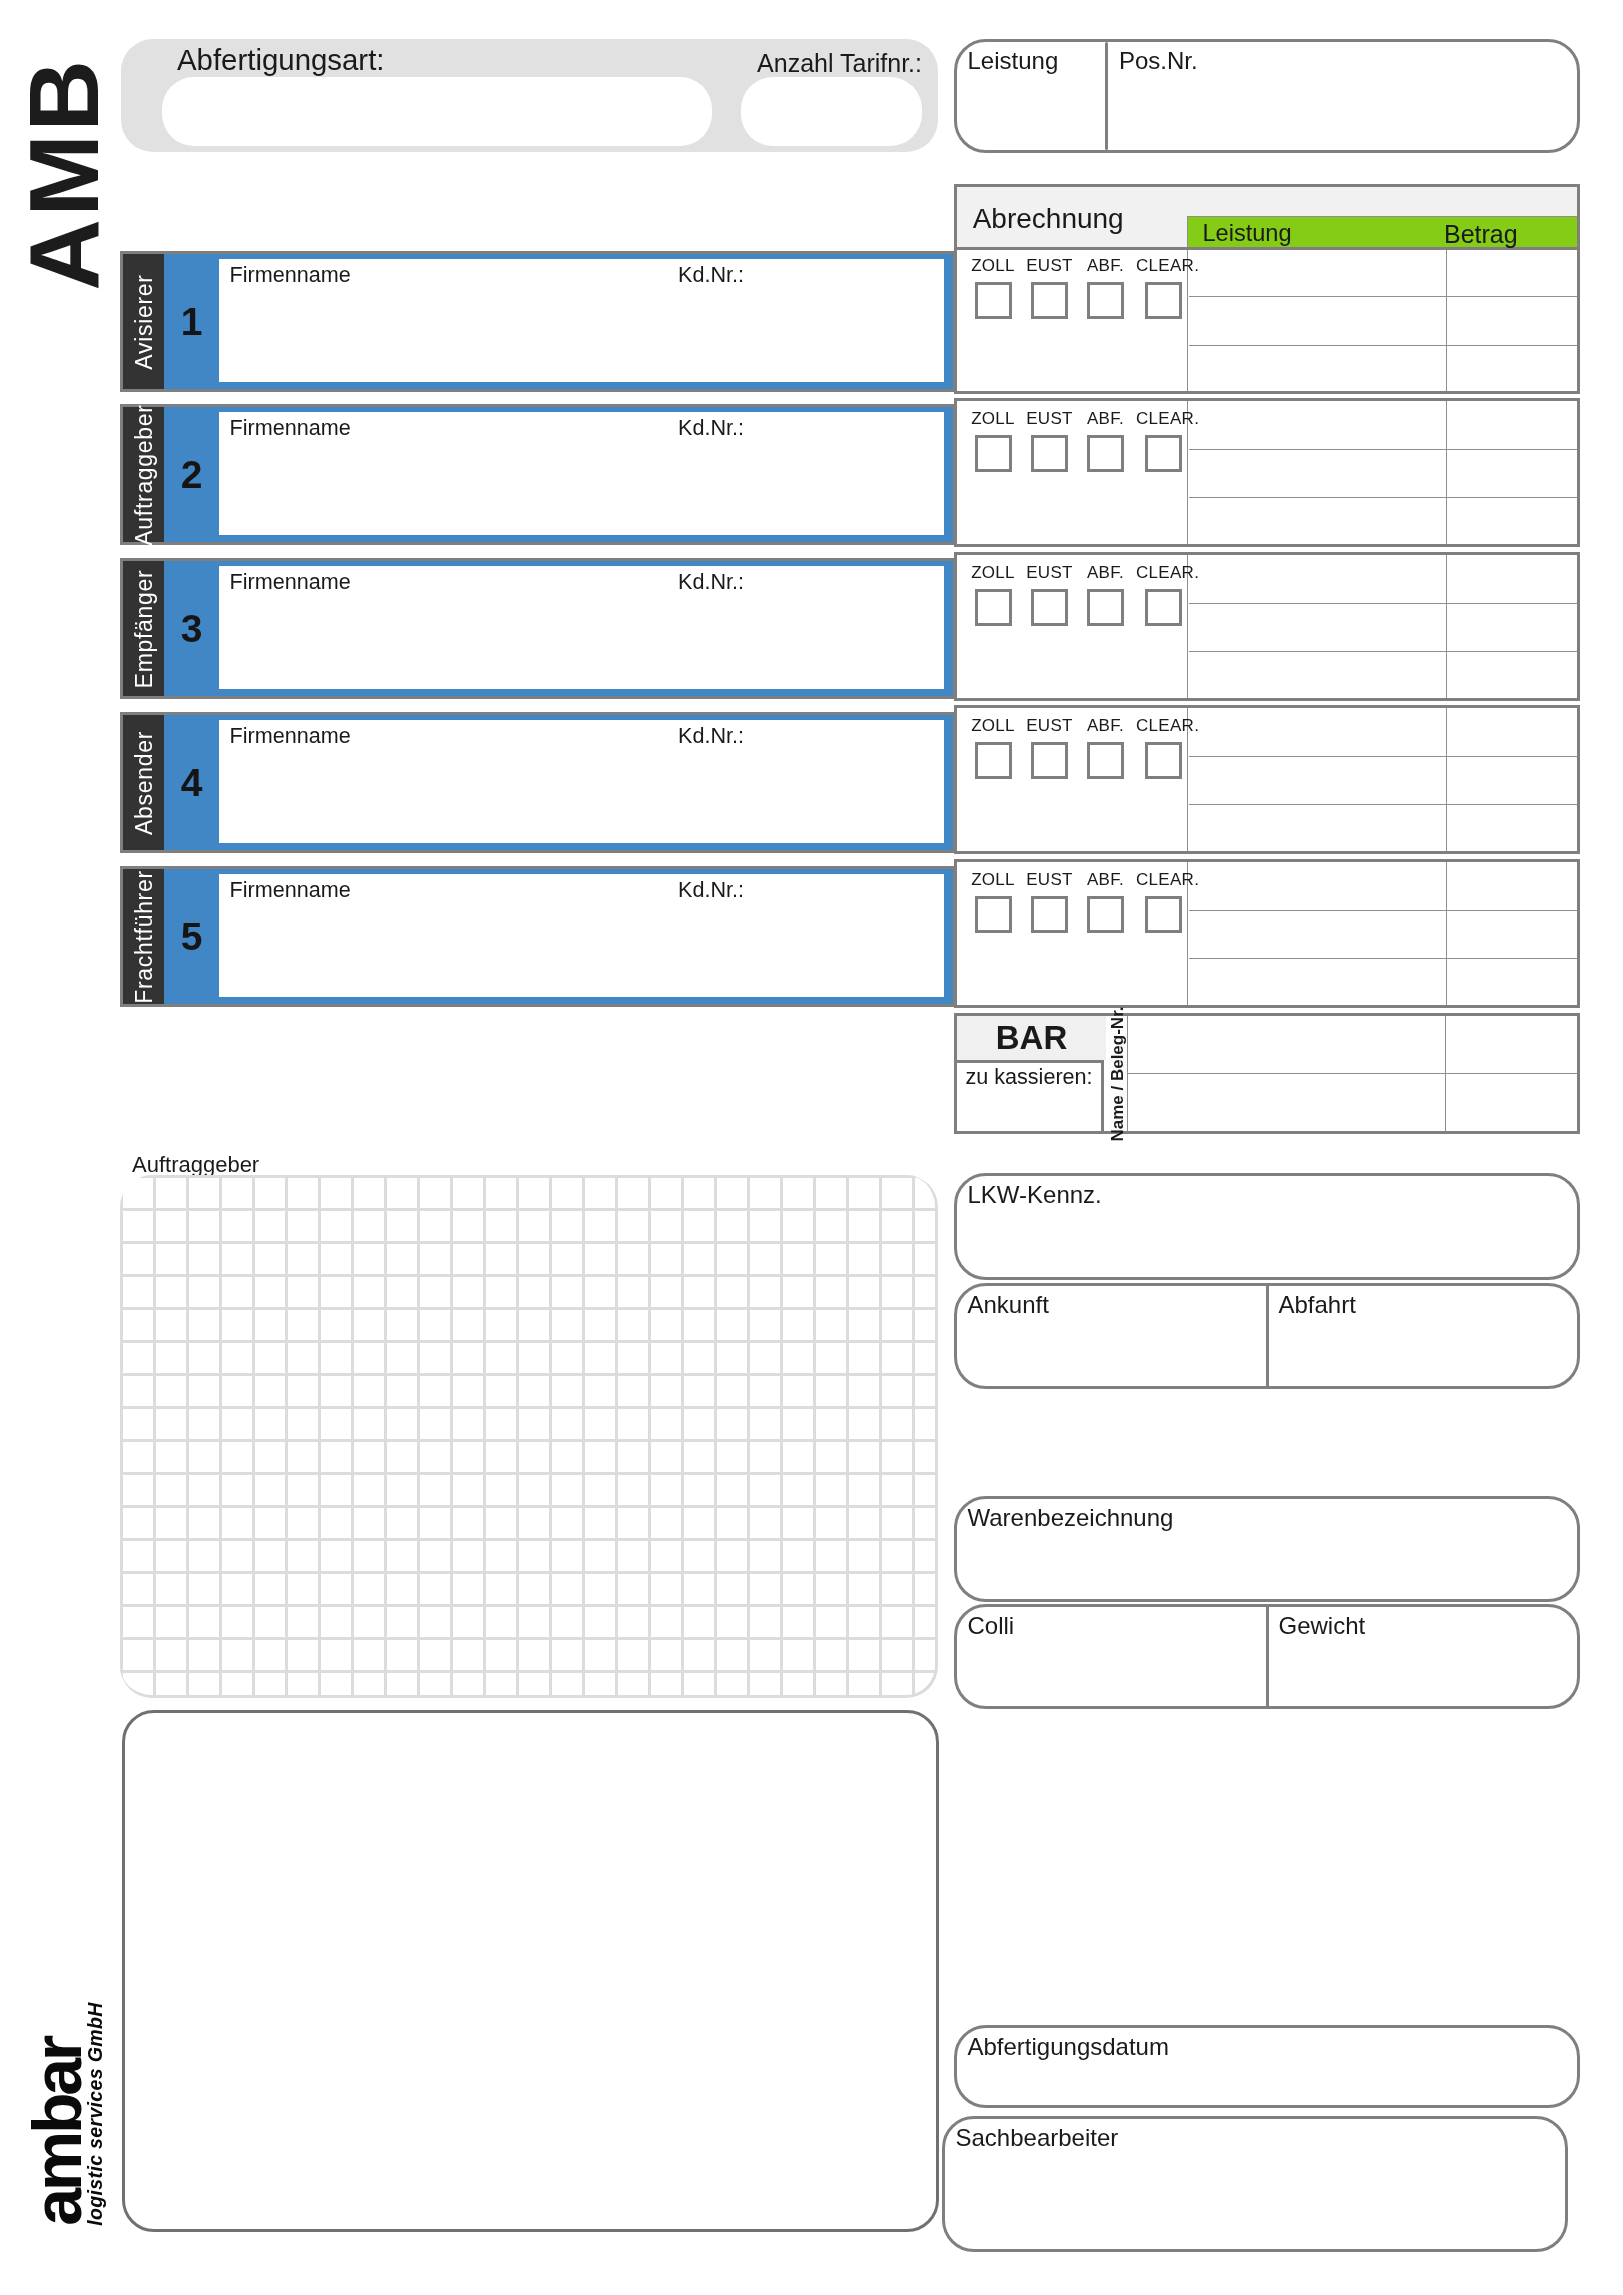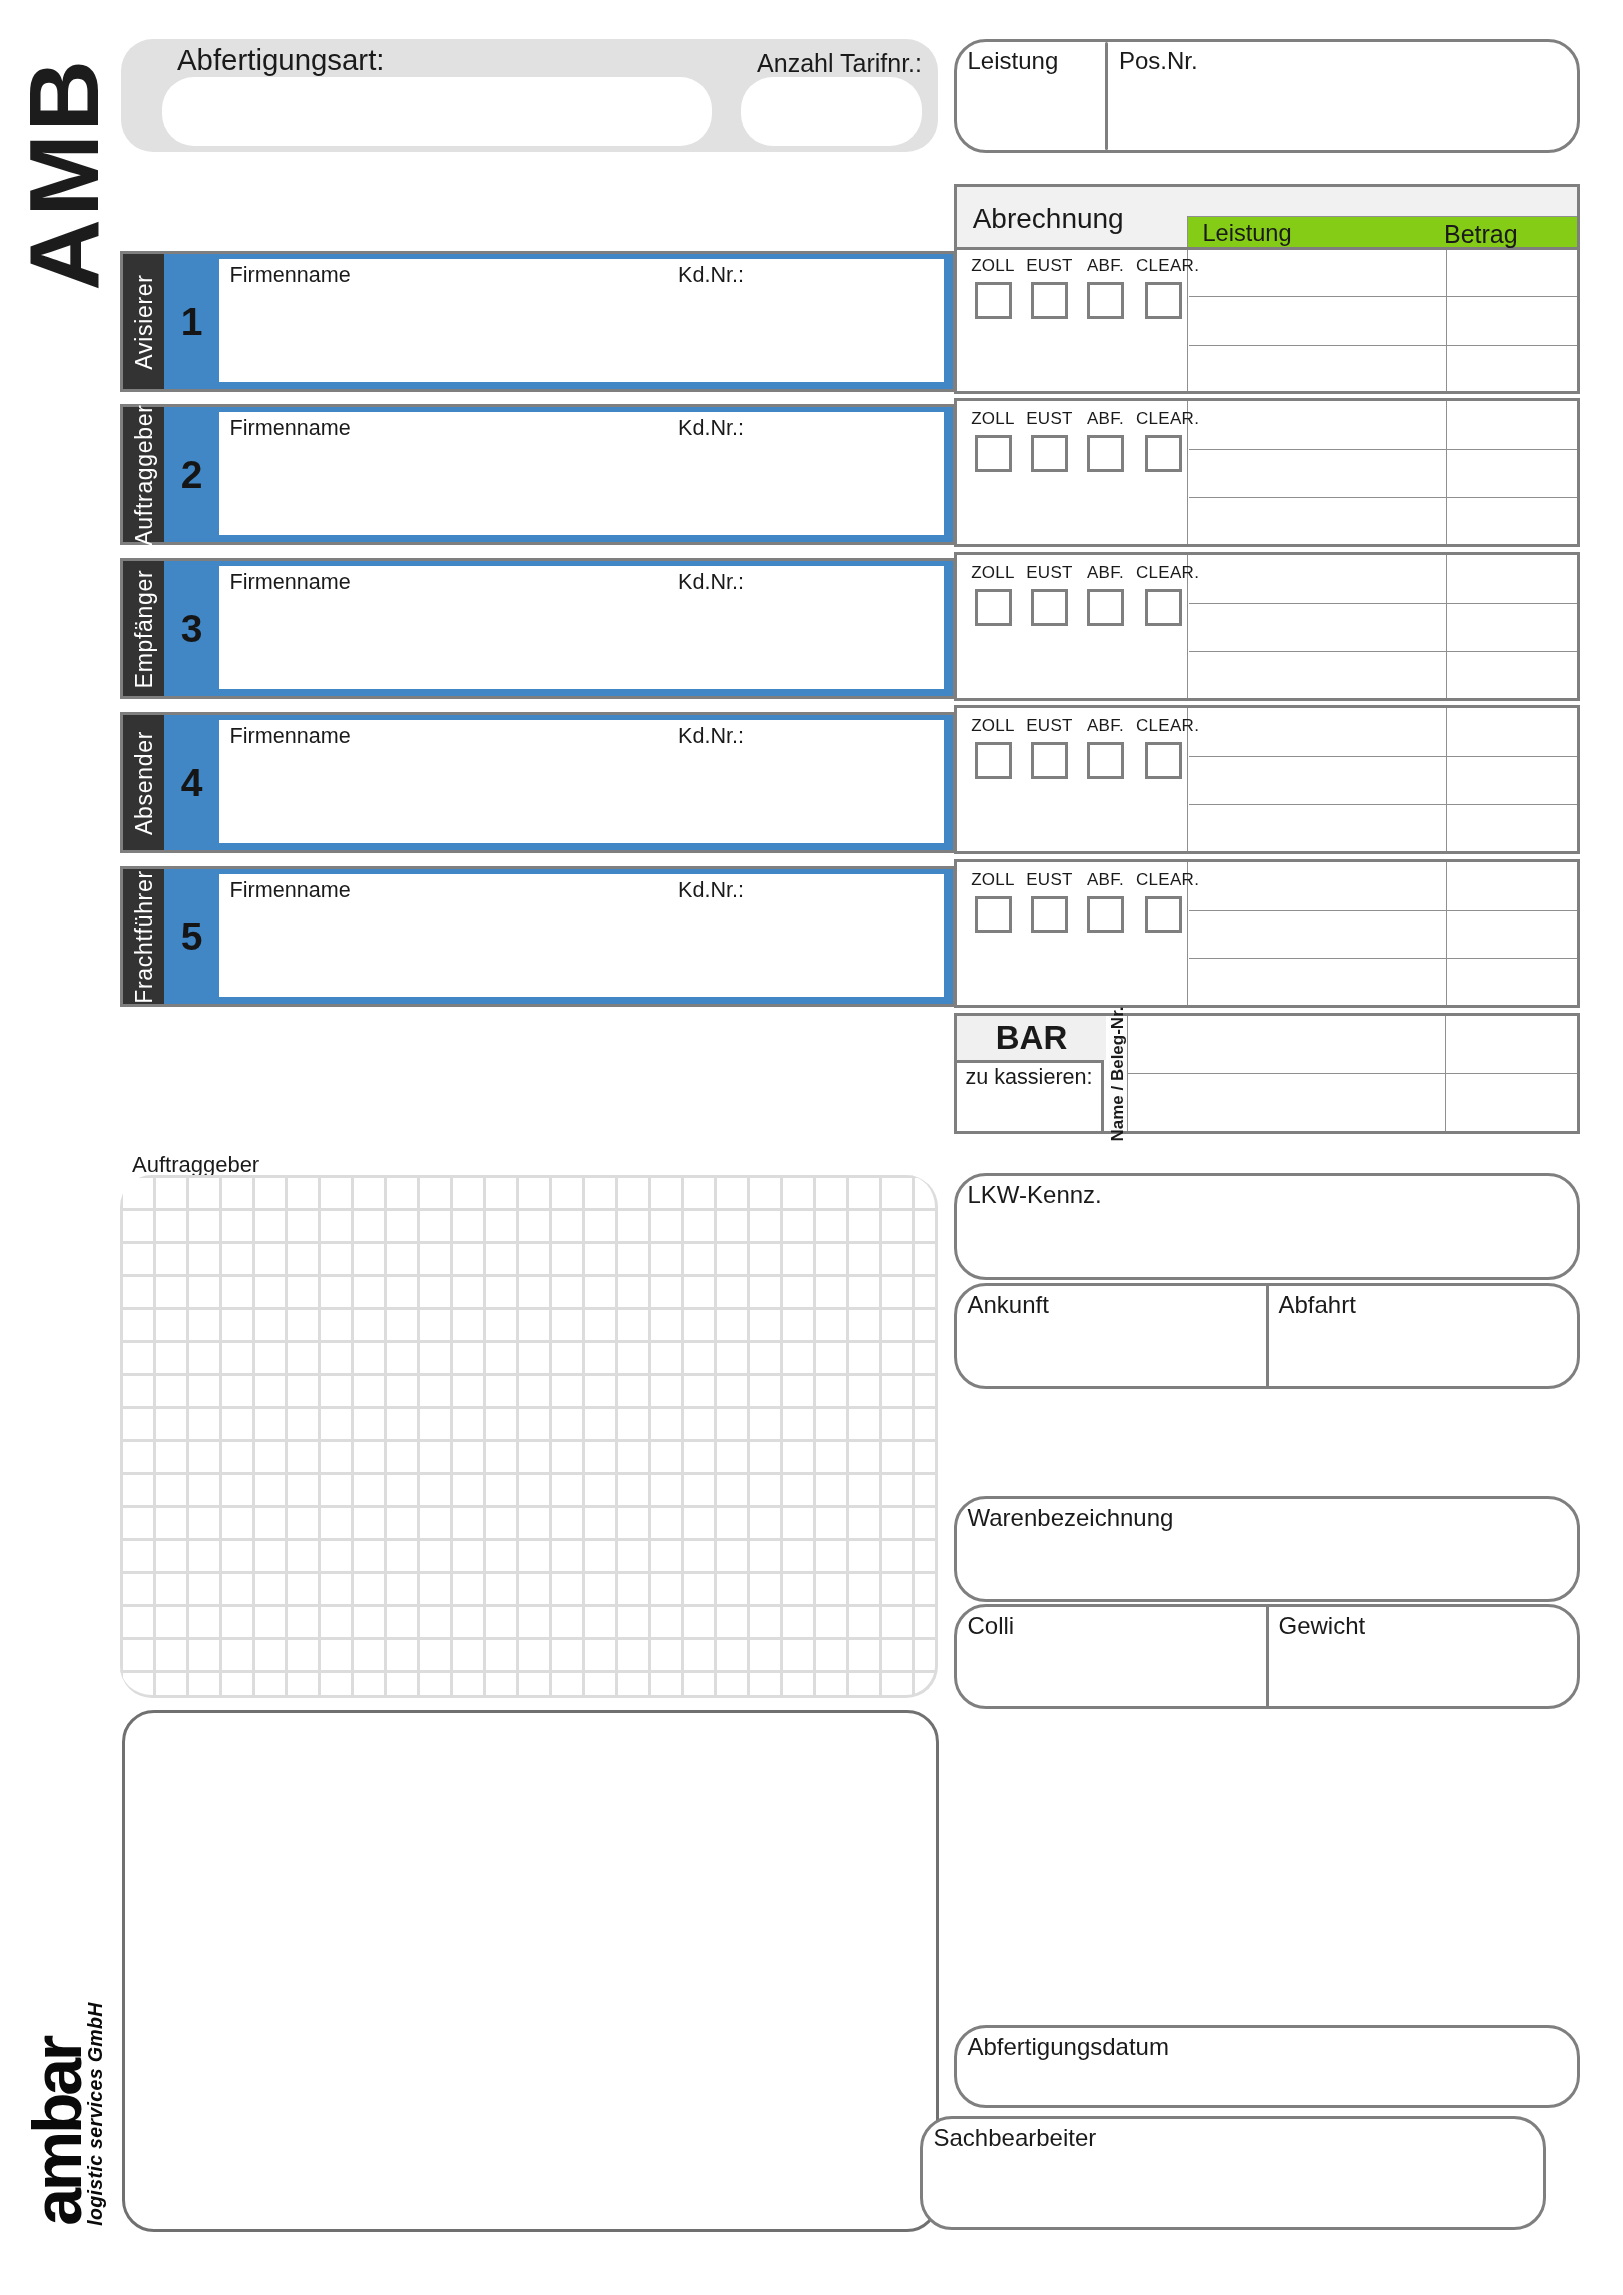--- a/index.html
+++ b/index.html
@@ -324,21 +324,21 @@
       <div class="lab">Colli</div>
     </div>
     <div class="abs" style="left:311px;top:0;right:0;bottom:0;">
       <div class="lab">Gewicht</div>
     </div>
   </div>
 
   <div class="abs gbox" style="left:954px;top:2025px;width:626px;height:83px;">
     <div class="lab">Abfertigungsdatum</div>
   </div>
-  <div class="abs gbox" style="left:920px;top:2116px;width:626px;height:114px;">
+  <div class="abs gbox" style="left:942px;top:2116px;width:626px;height:136px;">
     <div class="lab">Sachbearbeiter</div>
   </div>
 
   <div class="abs" id="ambar-logo">
     <div class="vrot">
       <div id="ambar-word">ambar</div>
       <div id="ambar-sub">logistic services GmbH</div>
     </div>
   </div>
 

